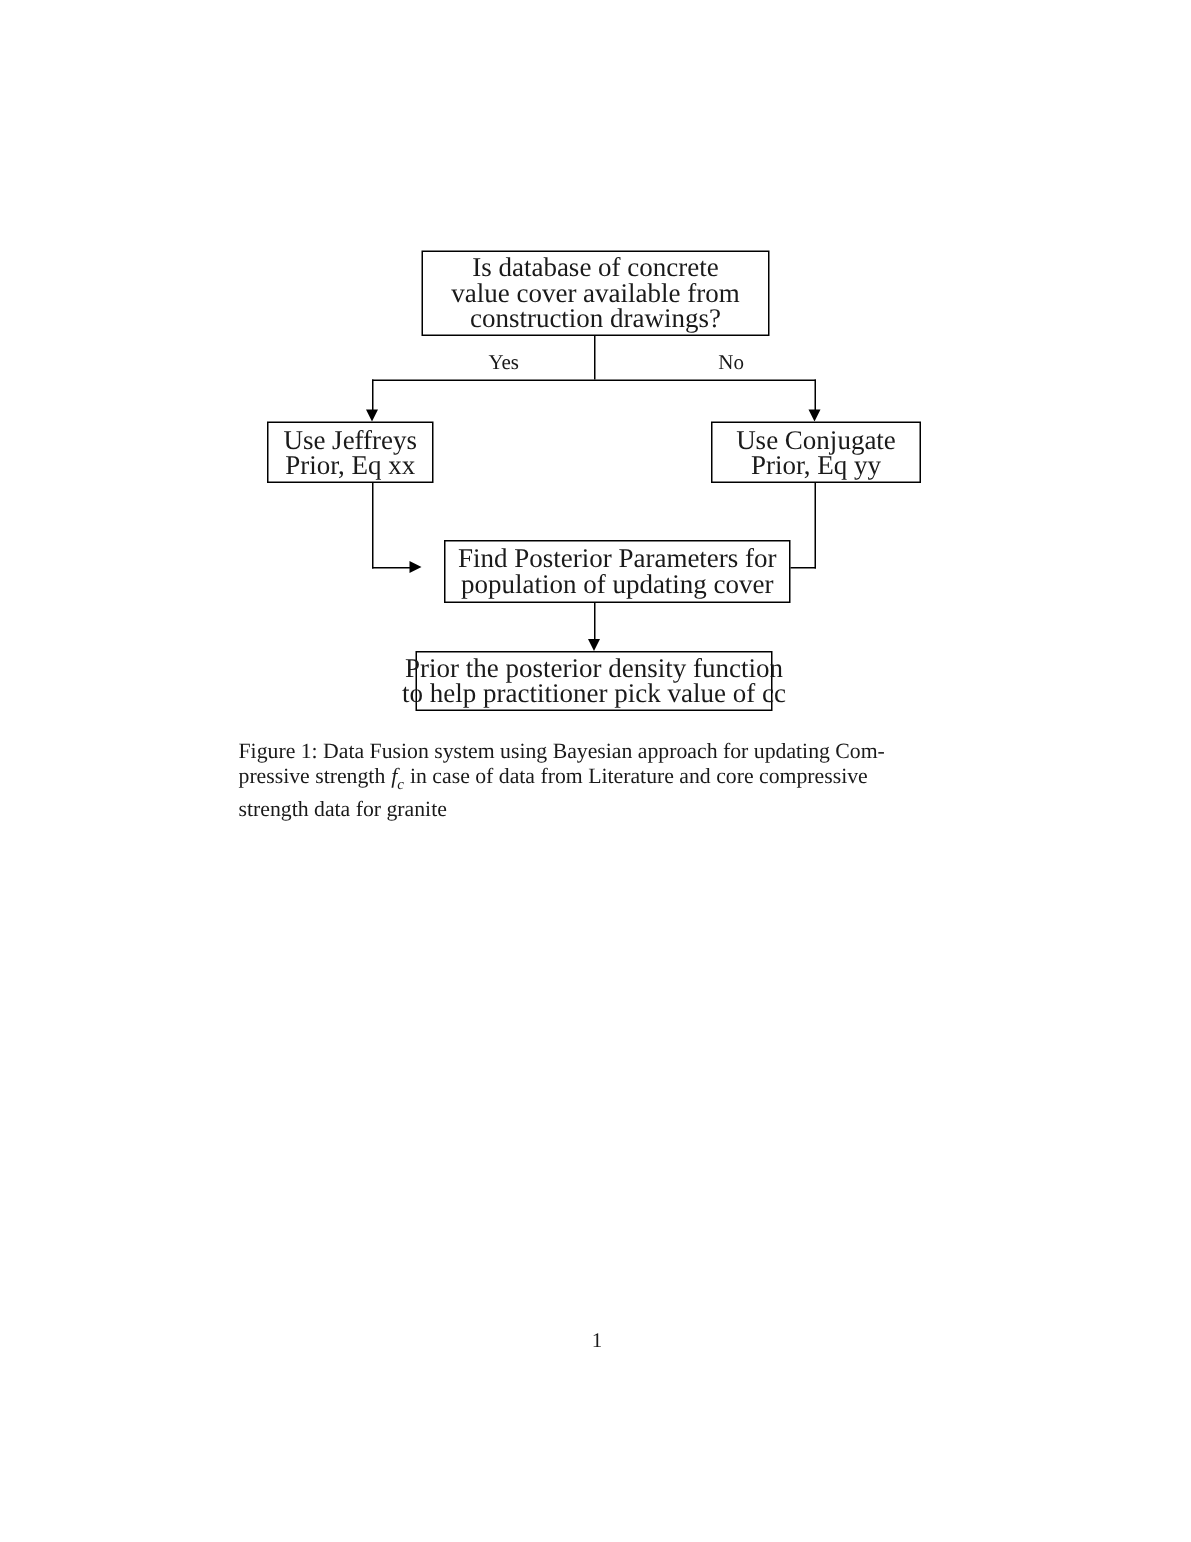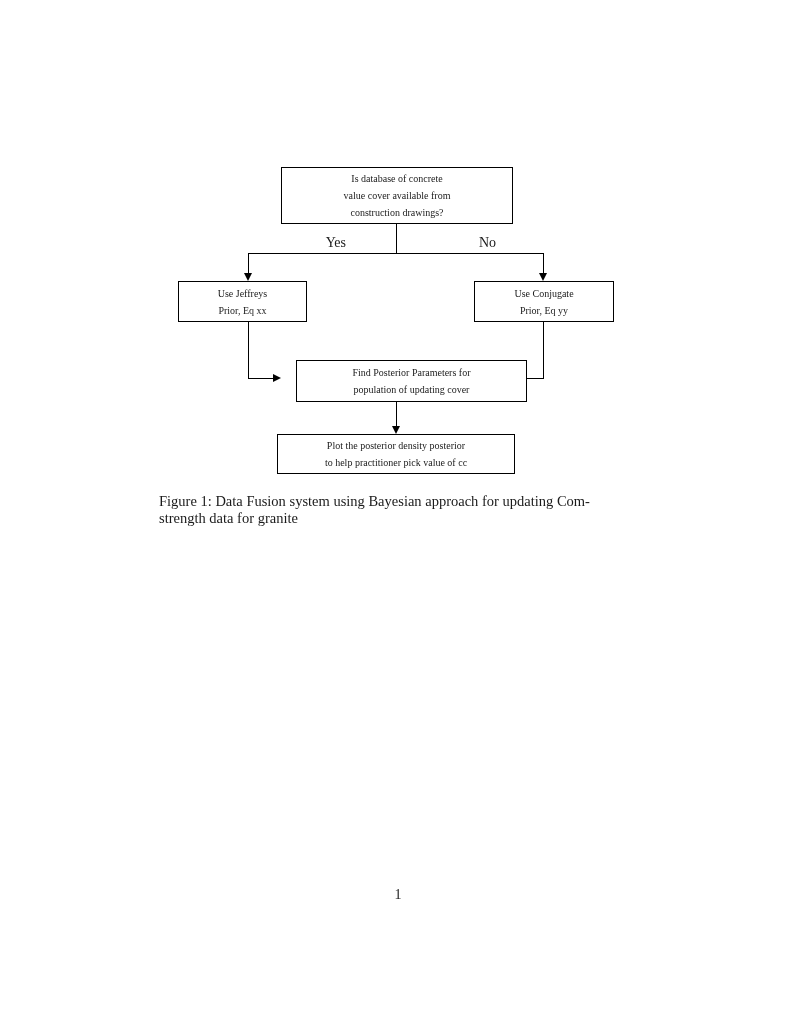--- a/index.html
+++ b/index.html
@@ -20,21 +20,21 @@
   .box {
     position: absolute;
     box-sizing: border-box;
     border: 1px solid #000000;
     background: #ffffff;
     display: flex;
     flex-direction: column;
     justify-content: center;
     align-items: center;
     text-align: center;
-    font-size: 10px;
+    font-size: 18px;
     line-height: 17px;
   }
   .box-line {
     white-space: nowrap;
   }
   .vline {
     position: absolute;
     width: 1px;
     background: #000000;
   }
@@ -77,21 +77,21 @@
   
   .decision-box   { left: 281px; top: 167px; width: 232px; height: 57px; }
   .stub-line      { left: 396px; top: 224px; height: 29px; }
   .branch-line    { left: 248px; top: 253px; width: 296px; }
   .yes-drop       { left: 248px; top: 253px; height: 21px; }
   .no-drop        { left: 543px; top: 253px; height: 21px; }
   .yes-arrowhead  { left: 244px; top: 273px; }
   .no-arrowhead   { left: 539px; top: 273px; }
   .yes-label      { left: 296px; top: 235px; }
   .no-label       { left: 446px; top: 235px; }
-  .jeffreys-box   { left: 178px; top: 281px; width: 129px; height: 41px; }
+  .jeffreys-box   { left: 178px; top: 281px; width: 111px; height: 41px; }
   .conjugate-box  { left: 474px; top: 281px; width: 140px; height: 41px; }
   .left-conn-v    { left: 248px; top: 322px; height: 57px; }
   .left-conn-h    { left: 248px; top: 378px; width: 26px; }
   .left-arrowhead { left: 273px; top: 374px; }
   .right-conn-v   { left: 543px; top: 322px; height: 57px; }
   .right-conn-h   { left: 518px; top: 378px; width: 26px; }
   .right-arrowhead{ left: 512px; top: 374px; }
   .posterior-box  { left: 281px; top: 360px; width: 231px; height: 42px; margin-left: 15px; }
   .down-line      { left: 396px; top: 402px; height: 25px; }
   .down-arrowhead { left: 392px; top: 426px; }
@@ -172,26 +172,27 @@
 
     <div class="box posterior-box">
       <div class="box-line">Find Posterior Parameters for</div>
       <div class="box-line">population of updating cover</div>
     </div>
 
     <div class="vline down-line"></div>
     <div class="arrow-down down-arrowhead"></div>
 
     <div class="box plot-box">
-      <div class="box-line">Plot the posterior density posterior</div>
+      <div class="box-line">Prior the posterior density function</div>
       <div class="box-line">to help practitioner pick value of cc</div>
     </div>
 
   </div>
 
   <div class="caption">
     <div class="cap-line">Figure 1: Data Fusion system using Bayesian approach for updating Com-</div>
+    <div class="cap-line"><span>pressive strength</span><span class="math-f">f</span><span class="math-sub">c</span><span>in case of data from Literature and core compressive</span></div>
     <div class="cap-line">strength data for granite</div>
   </div>
 
   <div class="page-number">1</div>
 
 </div>
 
 </body></html>

